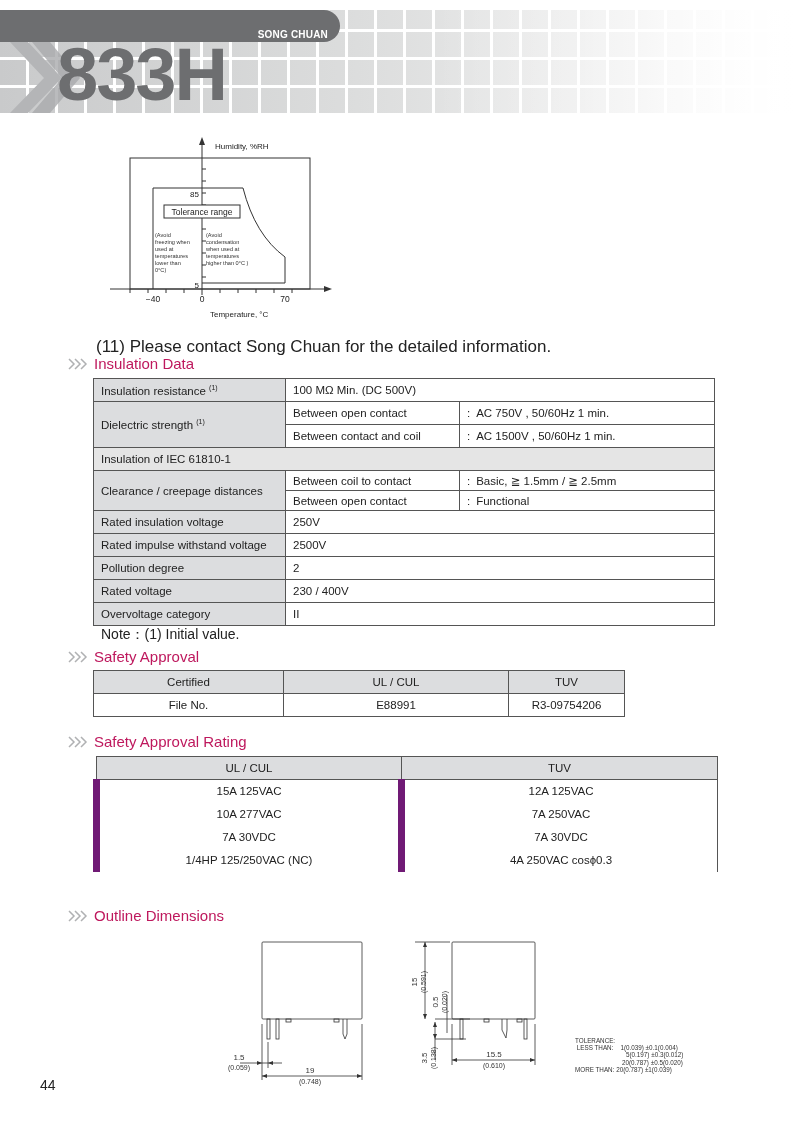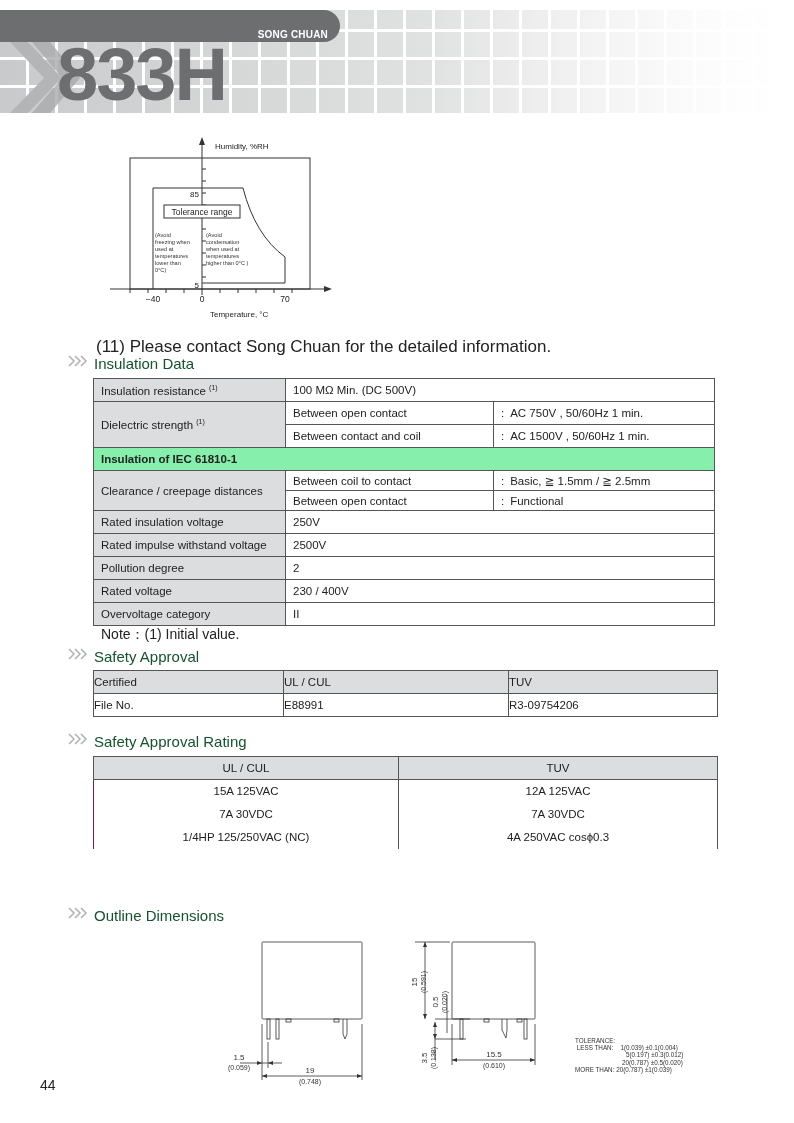--- a/index.html
+++ b/index.html
@@ -22,41 +22,41 @@
     .hdr-chev { position: absolute; left: 10px; top: 42px; width: 70px; height: 71px; }
     .hdr-model { position: absolute; left: 38px; top: 38px; font-weight: bold; font-size: 74px;
       line-height: 74px; color: #6d6e70; letter-spacing: -2px; margin-left: 19px; }
 
     
     .chart-wrap { position: absolute; left: 110px; top: 135px; width: 230px; height: 190px; }
     .chart-wrap svg text { font-family: "Liberation Sans", sans-serif; }
     .note11 { position: absolute; left: 96px; top: 337px; font-size: 17px; color: #222; }
 
     
-    .sec-title { position: absolute; left: 68px; font-size: 15px; color: #14532d; display: flex; align-items: flex-start; }
+    .sec-title { position: absolute; left: 68px; font-size: 15px; color: #be185d; display: flex; align-items: center; }
     .sec-title .chev { width: 22px; height: 12px; margin-right: 4px; }
 
     
     table { border-collapse: collapse; font-size: 11.5px; }
     .ins { position: absolute; left: 93px; top: 378px; width: 622px; }
     .ins td { border: 1px solid #555; height: 23px; padding: 0 7px; vertical-align: middle; }
     .ins td.lbl { background: #dcdddf; width: 192px; }
-    .ins td.full { background: #86efac; font-weight: bold; }
-    .ins td.sub { width: 208px; margin-top: 24px; }
+    .ins td.full { background: #e5e5e5; }
+    .ins td.sub { width: 174px; margin-top: 24px; }
     .ins .colon { margin-right: 6px; }
     .ins sup { font-size: 7px; }
     .note1 { position: absolute; left: 101px; top: 626px; font-size: 14px; }
 
     
-    .sa { position: absolute; left: 93px; top: 670px; width: 625px; text-align: left; }
+    .sa { position: absolute; left: 93px; top: 670px; width: 532px; text-align: center; }
     .sa td { border: 1px solid #555; height: 23px; }
     .sa tr.head td { background: #dcdddf; }
 
     .sar { position: absolute; left: 93px; top: 756px; width: 625px; text-align: center; }
-    .sar td { border-left: 1px solid #701a75; border-right: 1px solid #555; height: 23px; }
+    .sar td { border-left: 7px solid #701a75; border-right: 1px solid #555; height: 23px; }
     .sar tr.head td { background: #dcdddf; border: 1px solid #555; }
     .sar tr.last td { border-bottom: 1px solid #555; }
 
     
     .dims { position: absolute; left: 210px; top: 930px; width: 500px; height: 160px; }
     .dims svg text { font-family: "Liberation Sans", sans-serif; }
     .tol { position: absolute; left: 575px; top: 1037px; font-size: 6.3px; color: #333; line-height: 7.2px; }
     .tol .row { white-space: nowrap; }
 
     .page-num { position: absolute; left: 40px; top: 1077px; font-size: 14px; color: #222; }
@@ -230,20 +230,24 @@
   <tbody>
       <tr class="head">
     <td style="width:305px;">UL / CUL</td>
     <td>TUV</td>
   </tr>
   <tr>
     <td>15A 125VAC</td>
     <td>12A 125VAC</td>
   </tr>
   <tr>
+    <td>10A 277VAC</td>
+    <td>7A 250VAC</td>
+  </tr>
+  <tr>
     <td>7A 30VDC</td>
     <td>7A 30VDC</td>
   </tr>
   <tr>
     <td>1/4HP 125/250VAC (NC)</td>
     <td>4A 250VAC cosϕ0.3</td>
   </tr>
 </tbody>
   </table>
 

